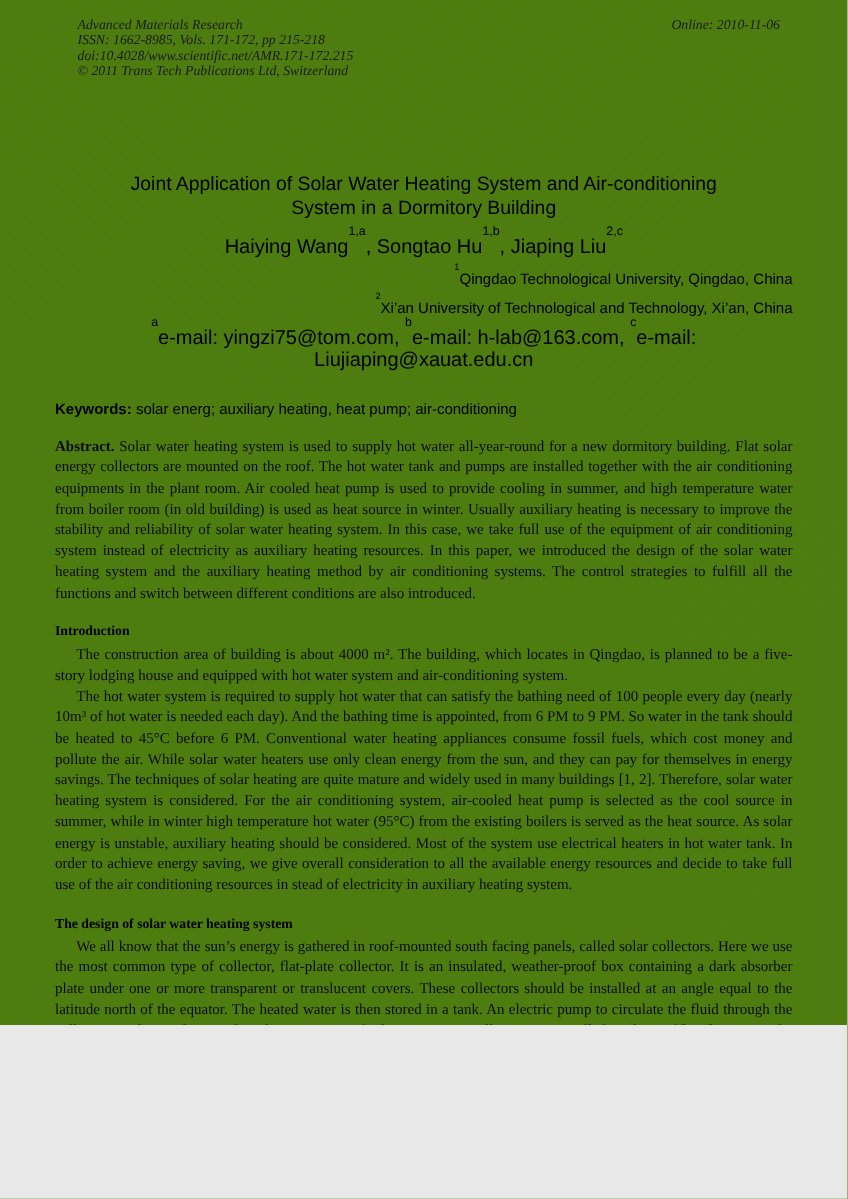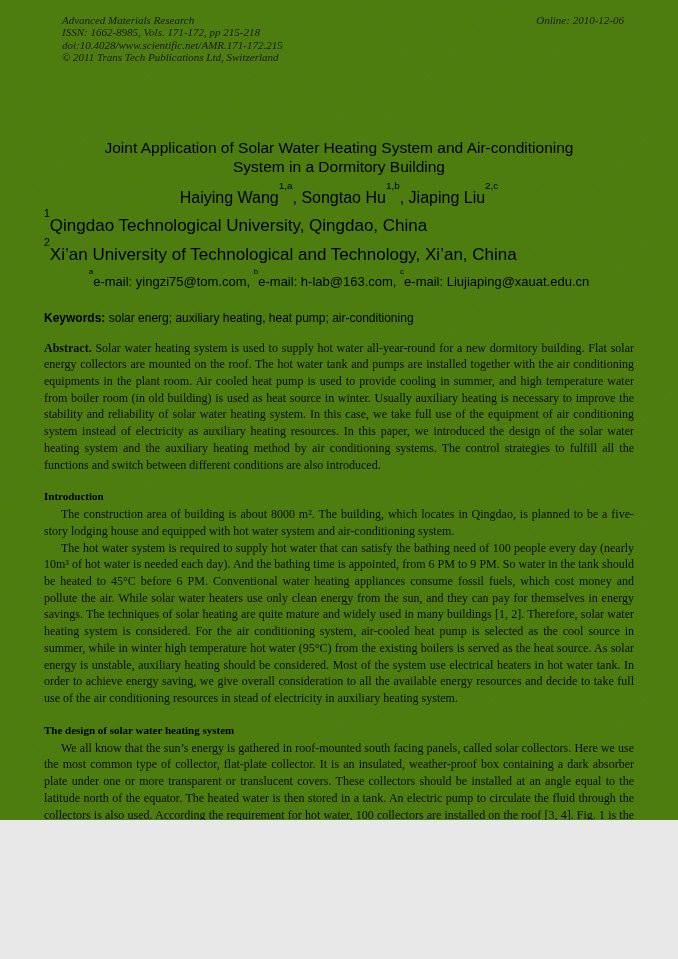--- a/index.html
+++ b/index.html
@@ -47,30 +47,30 @@
   }
   .authors {
     margin-top: 12px;
     text-align: center;
     font-family: "Liberation Sans", sans-serif;
     font-size: 16px;
     color: #000;
   }
   .affil {
     margin-top: 9px;
-    text-align: left;
+    text-align: right;
     font-family: "Liberation Sans", sans-serif;
-    font-size: 17px;
+    font-size: 12px;
     color: #000;
   }
   .emails {
     margin-top: 9px;
     text-align: center;
     font-family: "Liberation Sans", sans-serif;
-    font-size: 13px;
+    font-size: 16px;
     color: #000;
   }
   .sup {
     display: inline-block;
     font-size: 0.62em;
     vertical-align: top;
     position: relative;
     top: -0.25em;
     line-height: 0;
   }
@@ -110,21 +110,21 @@
   <div class="watermark"></div>
   <div class="content">
 
     <div class="header-row">
       <div class="header-left">
         <div>Advanced Materials Research</div>
         <div>ISSN: 1662-8985, Vols. 171-172, pp 215-218</div>
         <div>doi:10.4028/www.scientific.net/AMR.171-172.215</div>
         <div>© 2011 Trans Tech Publications Ltd, Switzerland</div>
       </div>
-      <div class="header-right">Online: 2010-12-06</div>
+      <div class="header-right">Online: 2010-11-06</div>
     </div>
 
     <h1 class="title">
       <div>Joint Application of Solar Water Heating System and Air-conditioning</div>
       <div>System in a Dormitory Building</div>
     </h1>
 
     <div class="authors">
       <span>Haiying Wang</span><span class="sup">1,a</span><span>, </span><span>Songtao Hu</span><span class="sup">1,b</span><span>, </span><span>Jiaping Liu</span><span class="sup">2,c</span>
     </div>
@@ -142,20 +142,20 @@
 
     <div class="keywords">
       <span class="kw-label">Keywords:</span> <span>solar energ; auxiliary heating, heat pump; air-conditioning</span>
     </div>
 
     <p class="body-p abstract">
       <span class="abs-label">Abstract.</span> <span>Solar water heating system is used to supply hot water all-year-round for a new dormitory building. Flat solar energy collectors are mounted on the roof. The hot water tank and pumps are installed together with the air conditioning equipments in the plant room. Air cooled heat pump is used to provide cooling in summer, and high temperature water from boiler room (in old building) is used as heat source in winter. Usually auxiliary heating is necessary to improve the stability and reliability of solar water heating system. In this case, we take full use of the equipment of air conditioning system instead of electricity as auxiliary heating resources. In this paper, we introduced the design of the solar water heating system and the auxiliary heating method by air conditioning systems. The control strategies to fulfill all the functions and switch between different conditions are also introduced.</span>
     </p>
 
     <h2 class="sec-heading">Introduction</h2>
-    <p class="body-p indent">The construction area of building is about 8000 m². The building, which locates in Qingdao, is planned to be a five-story lodging house and equipped with hot water system and air-conditioning system.</p>
+    <p class="body-p indent">The construction area of building is about 4000 m². The building, which locates in Qingdao, is planned to be a five-story lodging house and equipped with hot water system and air-conditioning system.</p>
     <p class="body-p indent">The hot water system is required to supply hot water that can satisfy the bathing need of 100 people every day (nearly 10m³ of hot water is needed each day). And the bathing time is appointed, from 6 PM to 9 PM. So water in the tank should be heated to 45°C before 6 PM. Conventional water heating appliances consume fossil fuels, which cost money and pollute the air. While solar water heaters use only clean energy from the sun, and they can pay for themselves in energy savings. The techniques of solar heating are quite mature and widely used in many buildings [1, 2]. Therefore, solar water heating system is considered. For the air conditioning system, air-cooled heat pump is selected as the cool source in summer, while in winter high temperature hot water (95°C) from the existing boilers is served as the heat source. As solar energy is unstable, auxiliary heating should be considered. Most of the system use electrical heaters in hot water tank. In order to achieve energy saving, we give overall consideration to all the available energy resources and decide to take full use of the air conditioning resources in stead of electricity in auxiliary heating system.</p>
 
     <h2 class="sec-heading">The design of solar water heating system</h2>
     <p class="body-p indent">We all know that the sun’s energy is gathered in roof-mounted south facing panels, called solar collectors. Here we use the most common type of collector, flat-plate collector. It is an insulated, weather-proof box containing a dark absorber plate under one or more transparent or translucent covers. These collectors should be installed at an angle equal to the latitude north of the equator. The heated water is then stored in a tank. An electric pump to circulate the fluid through the collectors is also used. According the requirement for hot water, 100 collectors are installed on the roof [3, 4]. Fig. 1 is the field picture of collectors and plant room on the roof.</p>
 
   </div>
 </div>
 
 </body></html>

